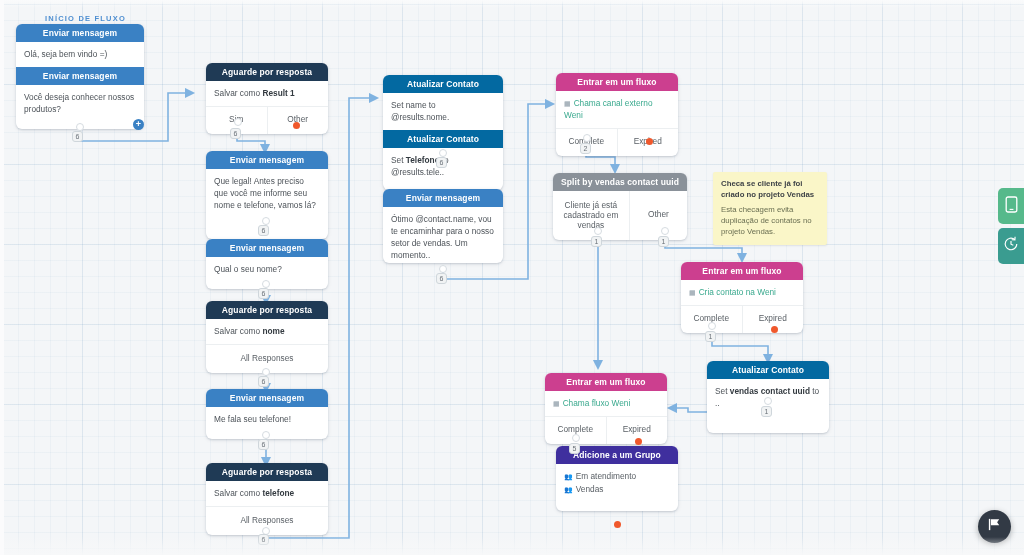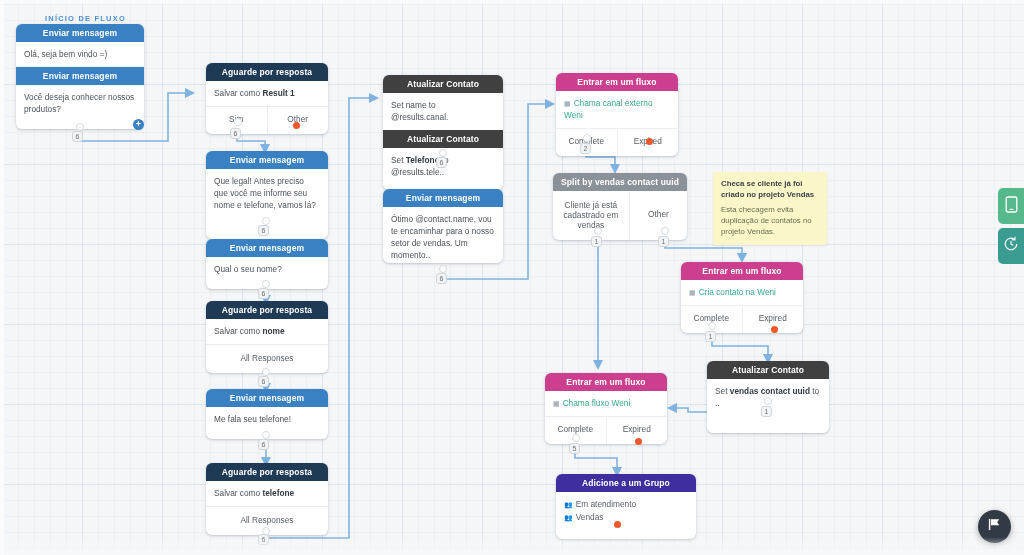--- a/index.html
+++ b/index.html
@@ -46,21 +46,21 @@
     box-shadow:0 1px 2px rgba(20,40,70,.16), 0 1px 5px rgba(20,40,70,.08);
   }
   .nhead{
     color:#fff; font-size:8.5px; font-weight:bold; text-align:center;
     padding:4px 6px 4px; border-radius:6px 6px 0 0; letter-spacing:.1px;
     white-space:nowrap; overflow:hidden;
   }
   .nhead.sub{ border-radius:0; }
   .blue{ background:#3a81c4; }
   .navy{ background:#1f3a55; }
-  .teal{ background:#404040; }
+  .teal{ background:#0369a1; }
   .pink{ background:#cc3f8f; }
   .grey{ background:#8a9199; }
   .purple{ background:#3f2f9e; }
   .body{
     padding:6px 8px 7px; font-size:8.3px; color:#4d5359; line-height:1.45;
   }
   .body b{ color:#333a40; font-weight:bold; }
   .split{
     display:flex; border-top:1px solid #eceff1;
   }
@@ -236,21 +236,21 @@
     <div class="body">
       <span>Salvar como </span><b>telefone</b>
     </div>
     <div class="allresp">All Responses</div>
   </div>
   <div class="port" style="left:262px;top:527px"></div>
   <div class="cnt" style="left:258px;top:534px">6</div>
 
   <div class="node" id="n8" style="left:383px;top:75px;width:120px;">
     <div class="nhead teal">Atualizar Contato</div>
-    <div class="body">Set name to @results.canal.</div>
+    <div class="body">Set name to @results.nome.</div>
     <div class="nhead teal sub">Atualizar Contato</div>
     <div class="body" style="padding-bottom:12px">
       <span>Set </span><b>Telefone</b><span> to @results.tele..</span>
     </div>
   </div>
   <div class="port" style="left:439px;top:149px"></div>
   <div class="cnt" style="left:436px;top:157px">6</div>
 
   <div class="node" id="n9" style="left:383px;top:189px;width:120px;">
     <div class="nhead blue">Enviar mensagem</div>
@@ -320,21 +320,21 @@
     </div>
     <div class="split">
       <div>Complete</div>
       <div>Expired</div>
     </div>
   </div>
   <div class="port" style="left:572px;top:434px"></div>
   <div class="cnt" style="left:569px;top:443px">5</div>
   <div class="dot-red" style="left:635px;top:438px"></div>
 
-  <div class="node" id="n15" style="left:556px;top:474px;width:140px;">
+  <div class="node" id="n15" style="left:556px;top:446px;width:122px;">
     <div class="nhead purple">Adicione a um Grupo</div>
     <div class="body" style="padding-bottom:16px">
       <div class="grpline"><span class="ic">👥</span><span>Em atendimento</span></div>
       <div class="grpline"><span class="ic">👥</span><span>Vendas</span></div>
     </div>
   </div>
   <div class="dot-red" style="left:614px;top:521px"></div>
 
   <div id="topfade"></div>
   <div id="botfade"></div>

